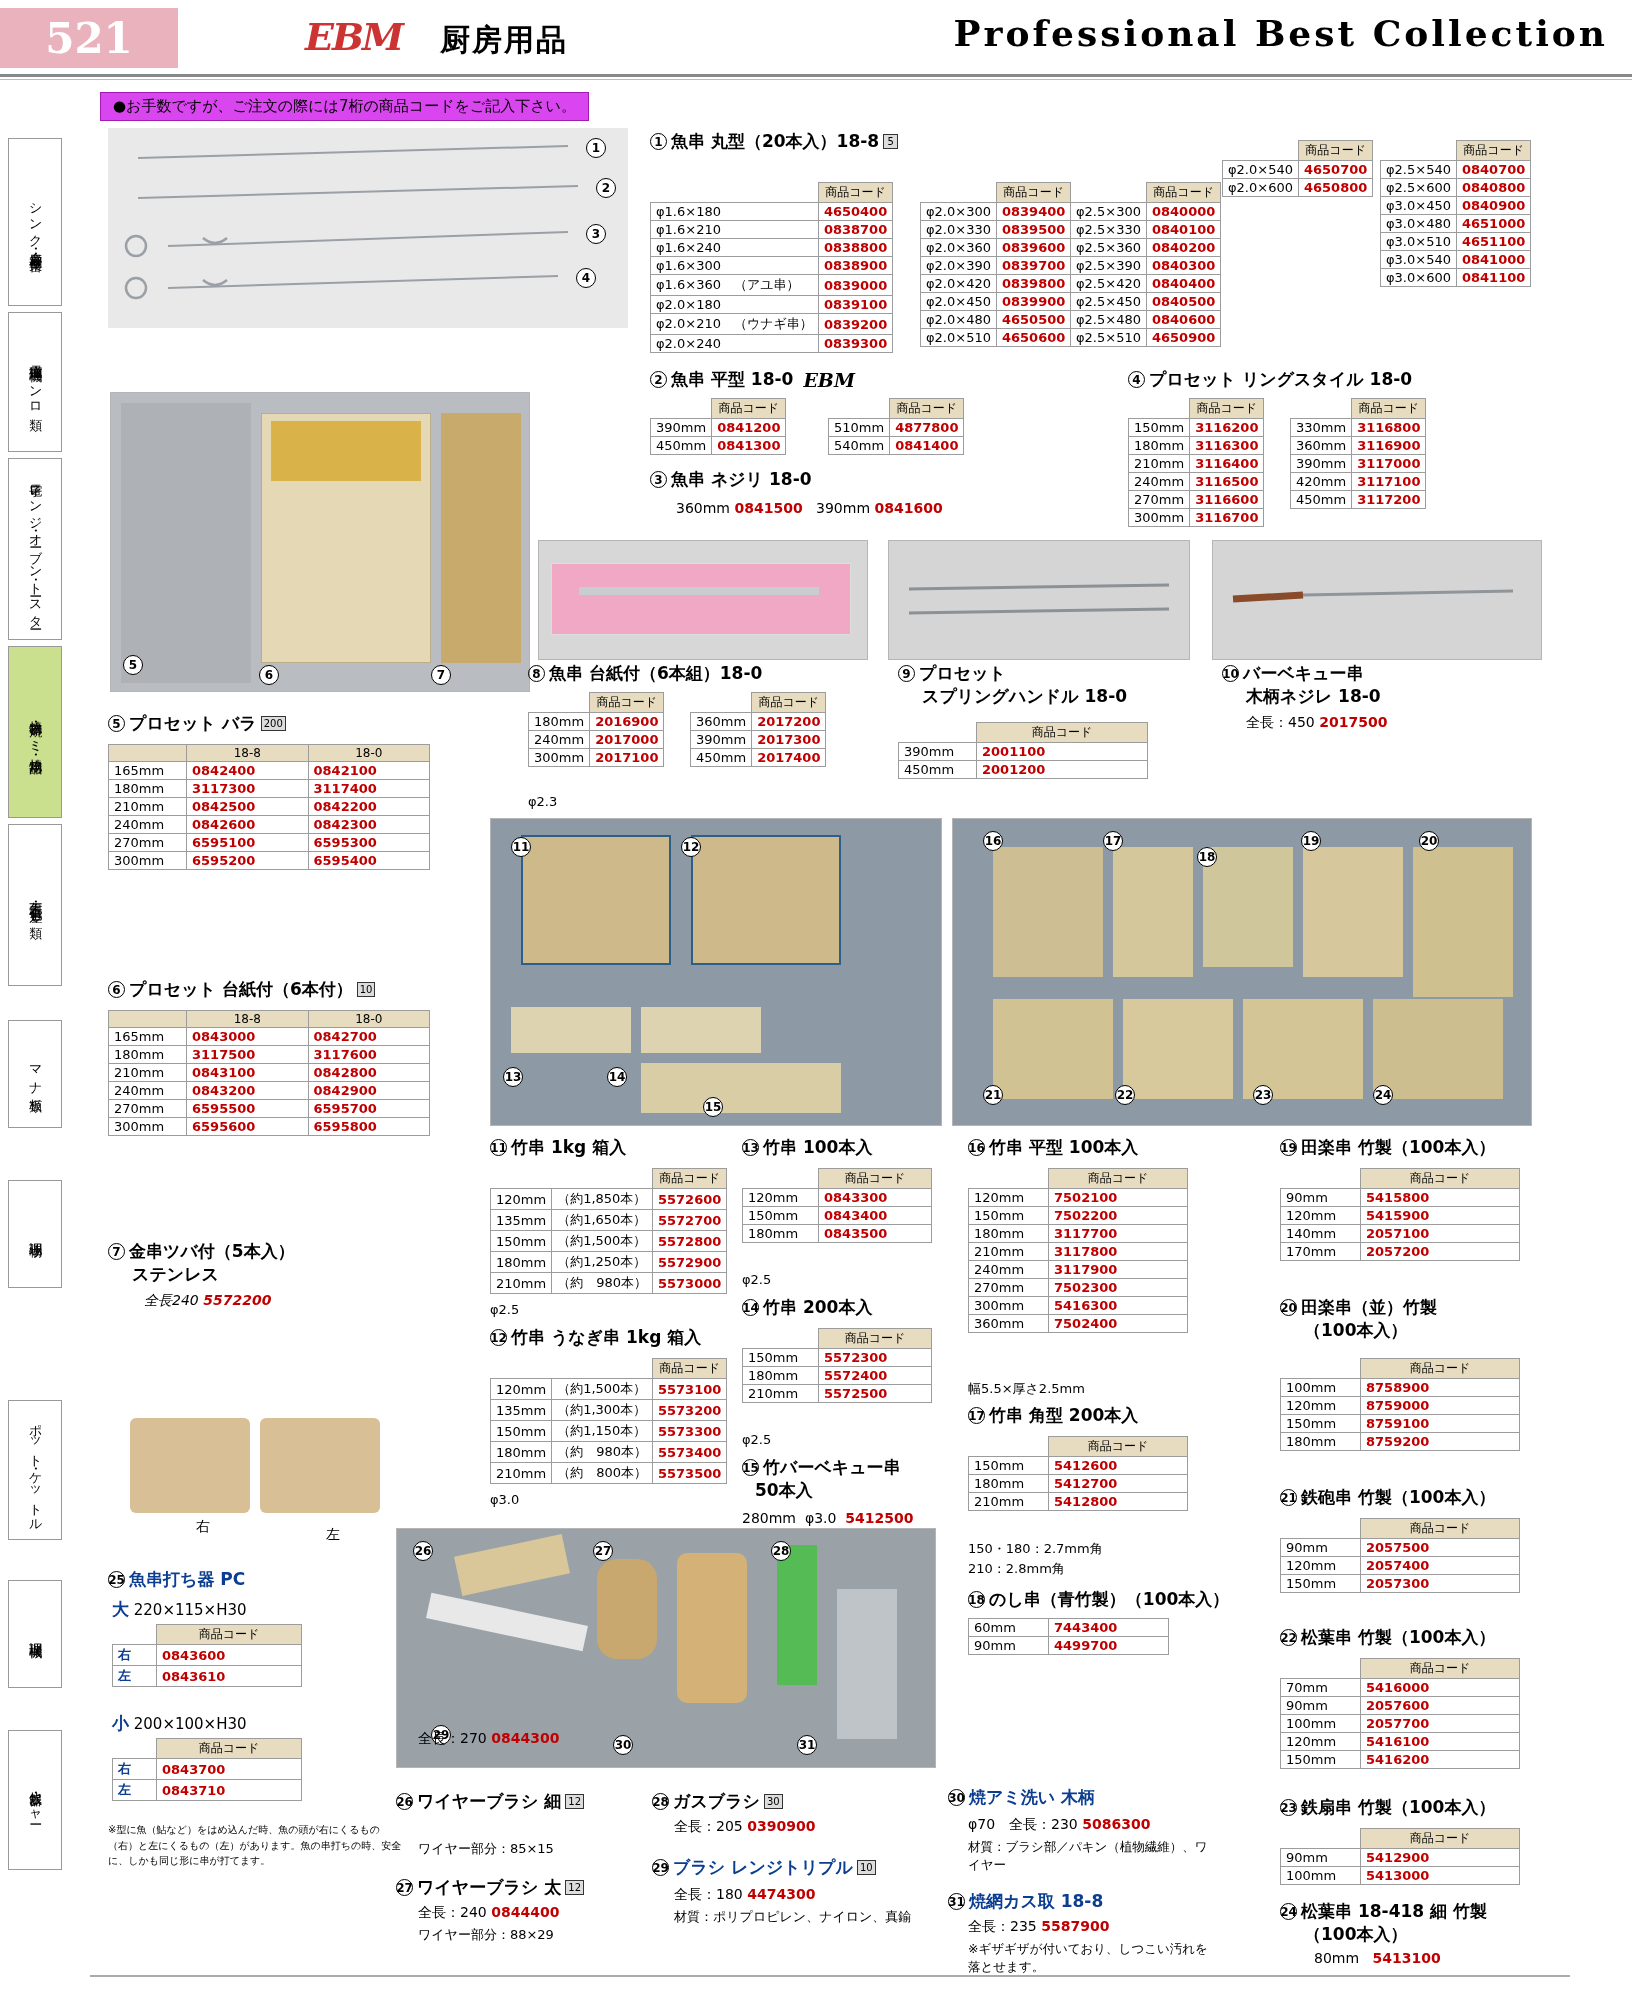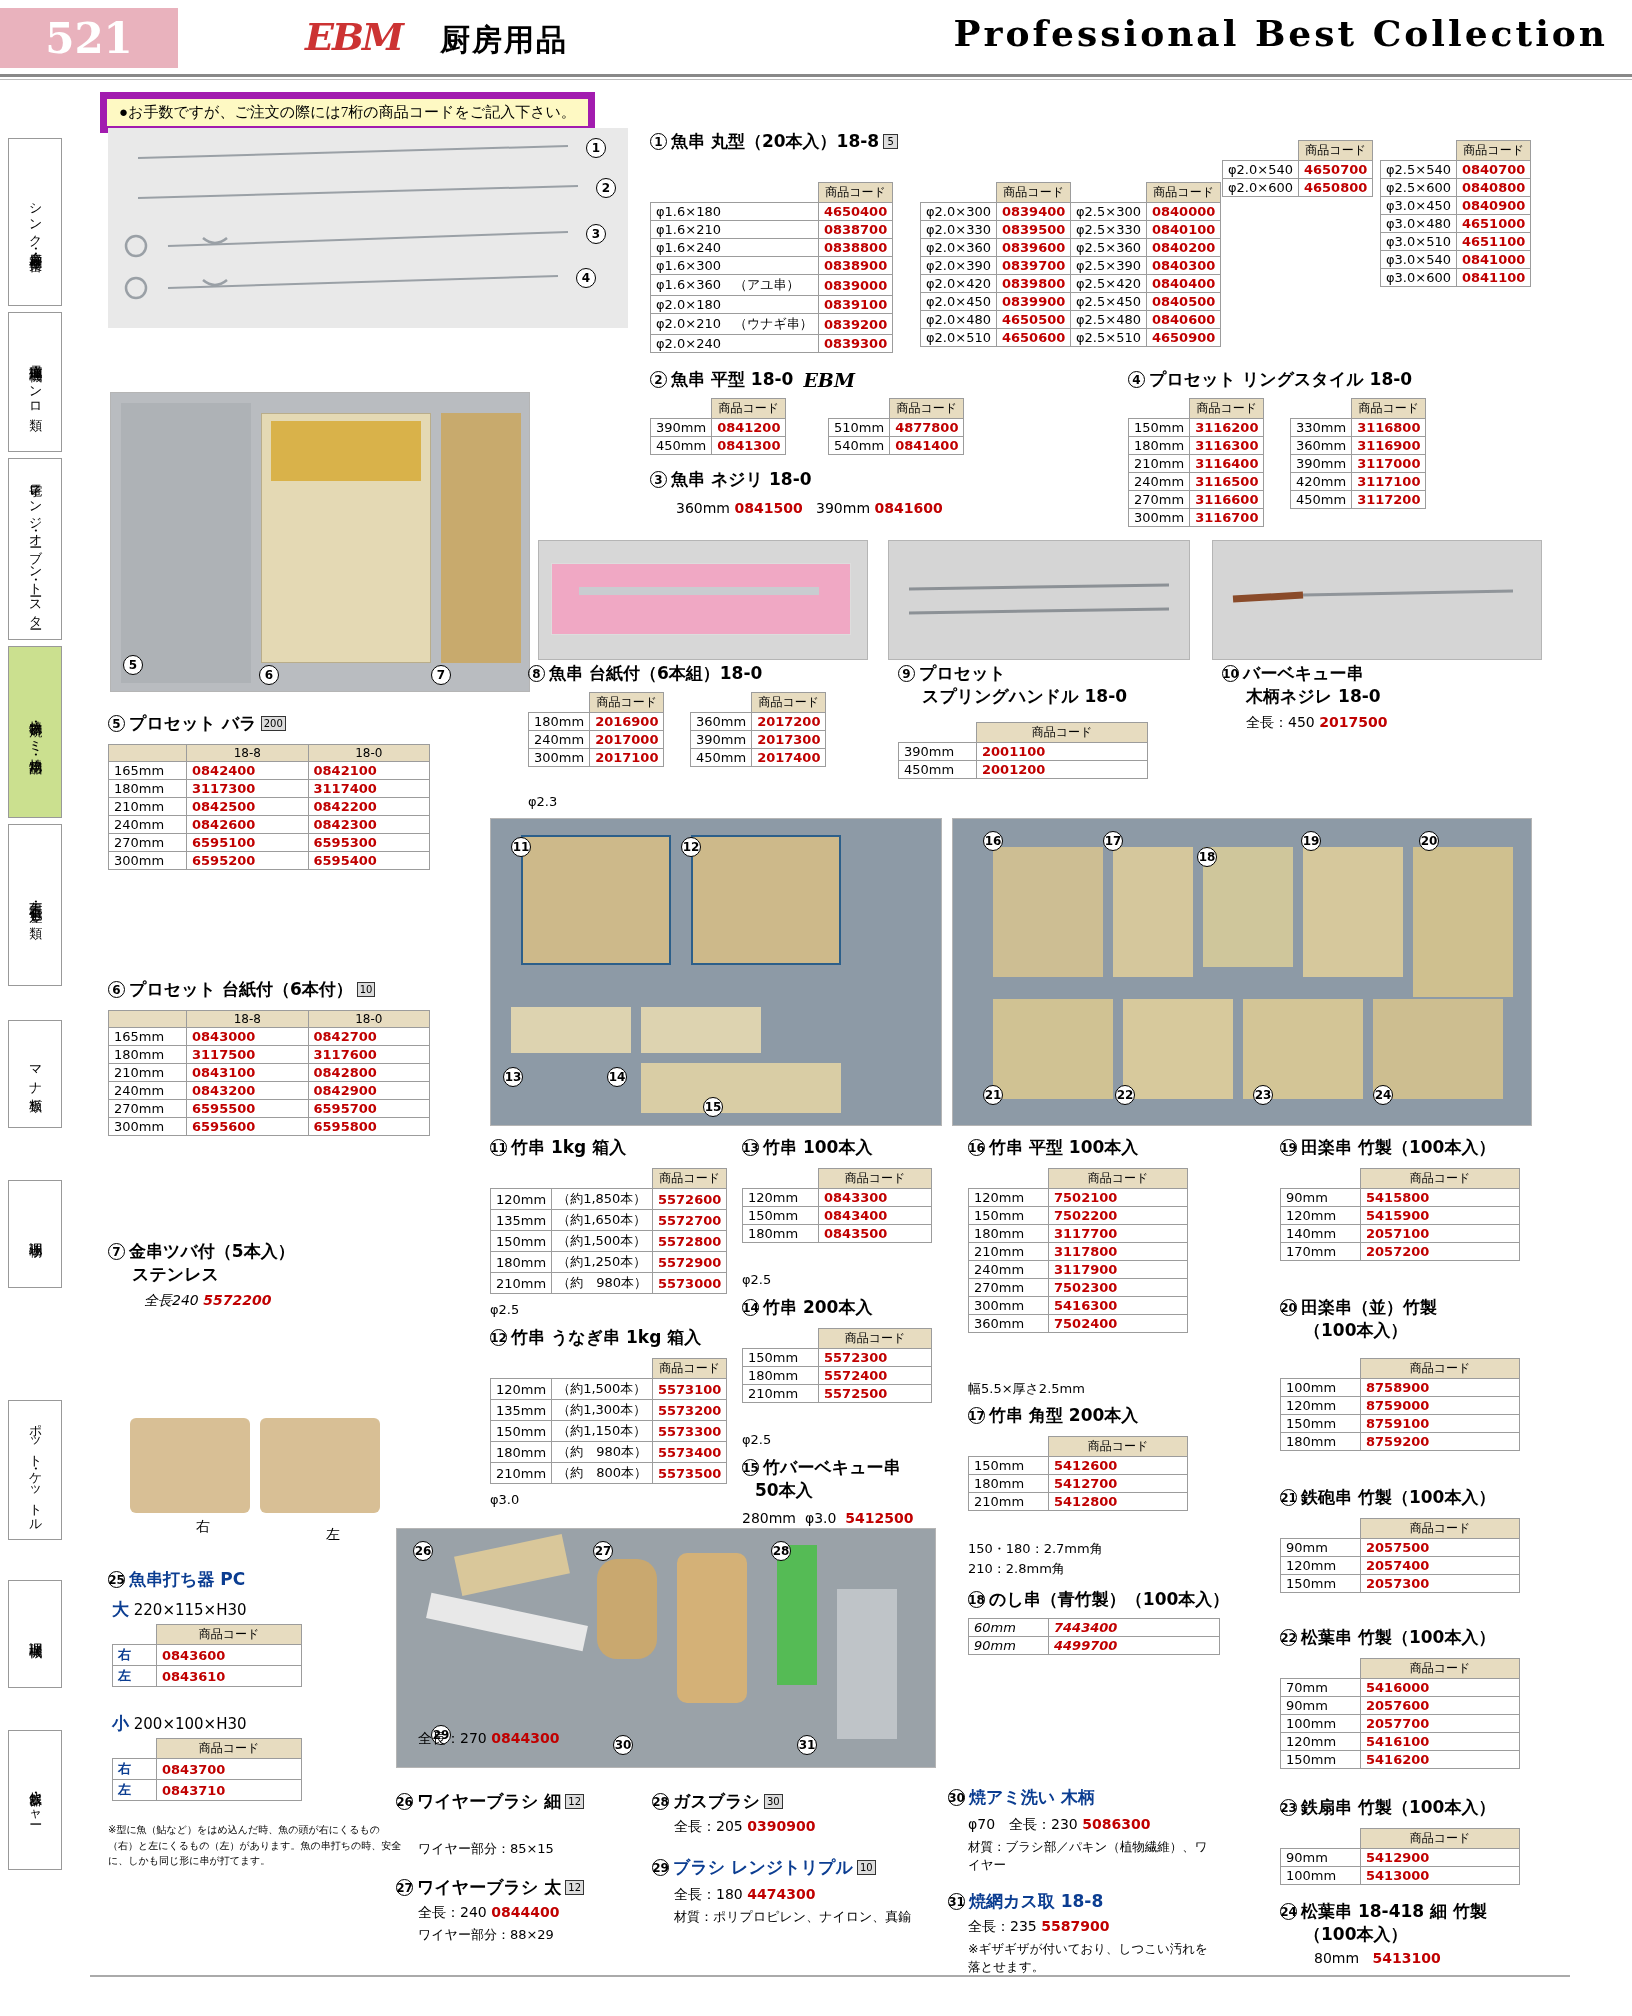--- a/index.html
+++ b/index.html
@@ -32,22 +32,22 @@
   .hdr-pbc {
     position:absolute; right:24px; top:12px;
     font-family:"DejaVu Serif", serif; font-size:36px; font-weight:bold;
     letter-spacing:3px;
   }
   .hdr-rule { position:absolute; left:0; top:74px; width:1632px; height:3px; background:#888; }
   .hdr-rule2 { position:absolute; left:0; top:79px; width:1632px; height:1px; background:#bbb; }
 
   .notice {
     position:absolute; left:100px; top:92px;
-    background:#fef9c3; border:7px solid #a21caf;
-    padding:4px 12px; font-size:15px;font-family:Liberation Serif, serif;
+    background:#d946ef; border:1px solid #a21caf;
+    padding:4px 12px; font-size:15px;
   }
   .tab-outer { position:absolute; left:8px; width:54px; border:1px solid #999; background:#fff;
                display:flex; align-items:center; justify-content:center; }
   .tab-outer.active { background:#cbe08f; }
   .tab-txt { writing-mode:vertical-rl; text-orientation:upright; font-size:13px; line-height:1.25;
              padding:6px 2px; letter-spacing:1px; }
 
   
   .num {
     display:inline-flex; align-items:center; justify-content:center;
@@ -904,21 +904,21 @@
         </tr>
   </tbody>
     </table>
   <div style="position:absolute;left:968px;top:1540px;font-size:13px;">150・180：2.7mm角</div>
   <div style="position:absolute;left:968px;top:1560px;font-size:13px;">210：2.8mm角</div>
 
   <div style="position:absolute;left:968px;top:1588px;display:flex;align-items:center;">
     <span class="num">18</span>
     <span class="ttl">のし串（青竹製）（100本入）</span>
   </div>
-  <table class="tbl" style="position:absolute;left:968px;top:1618px;width:252px;font-style:italic;">
+  <table class="tbl" style="position:absolute;left:968px;top:1618px;width:201px;">
     <tbody>
         <tr>
           <td class="dim" style="width:80px;">60mm</td>
           <td class="code">7443400</td>
         </tr>
     <tr>
           <td class="dim">90mm</td>
           <td class="code">4499700</td>
         </tr>
   </tbody>

